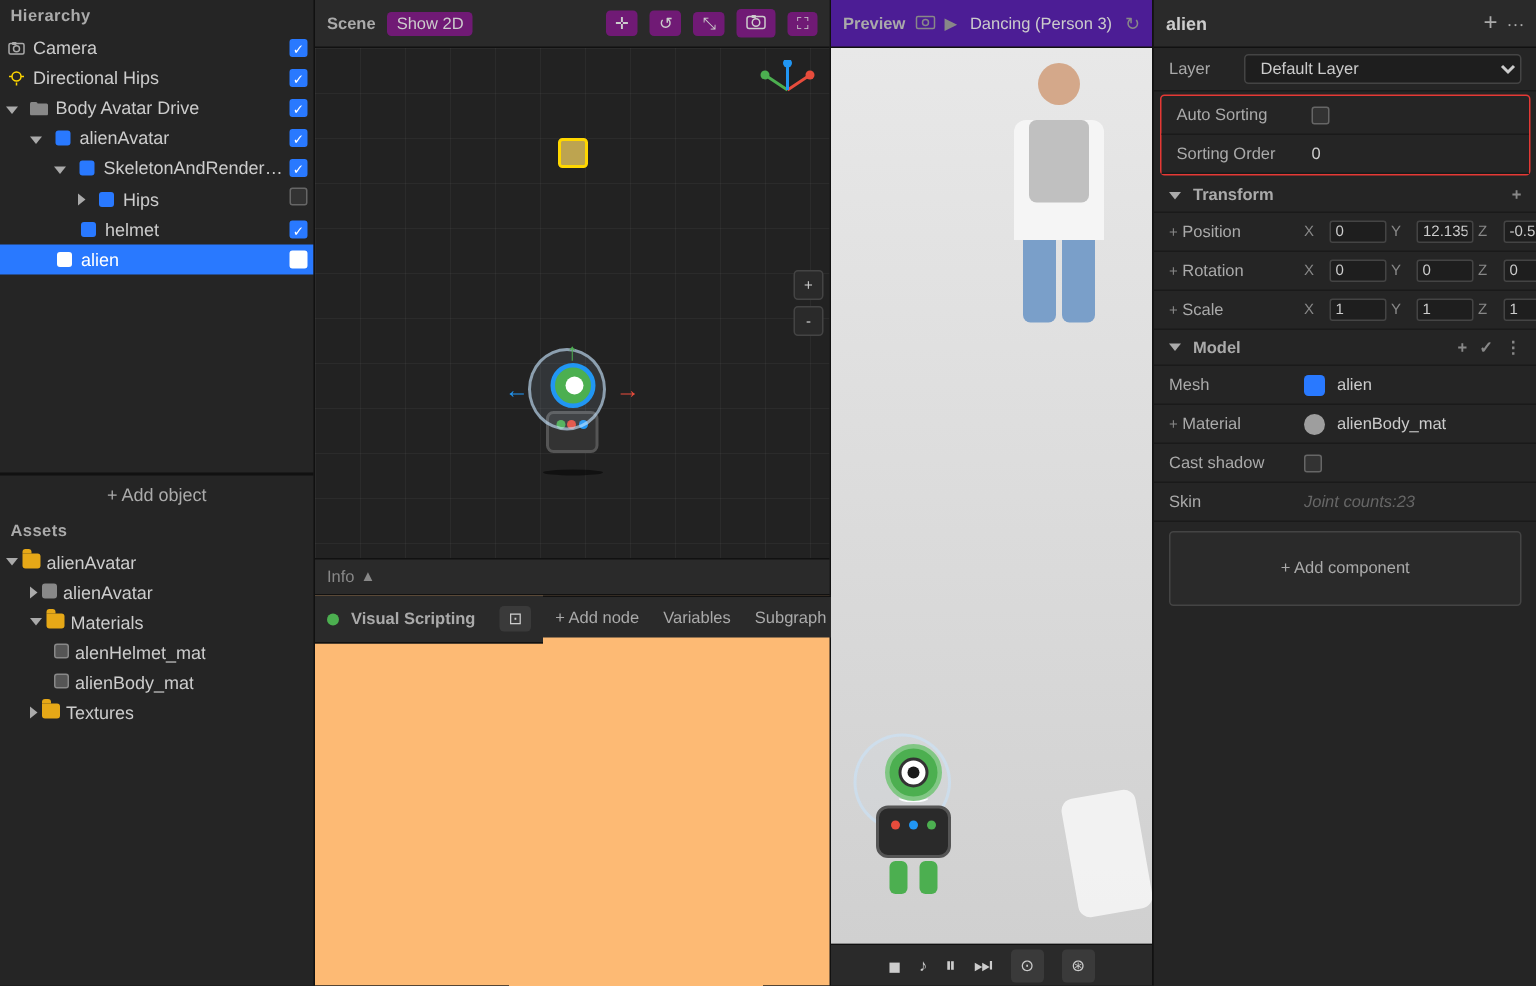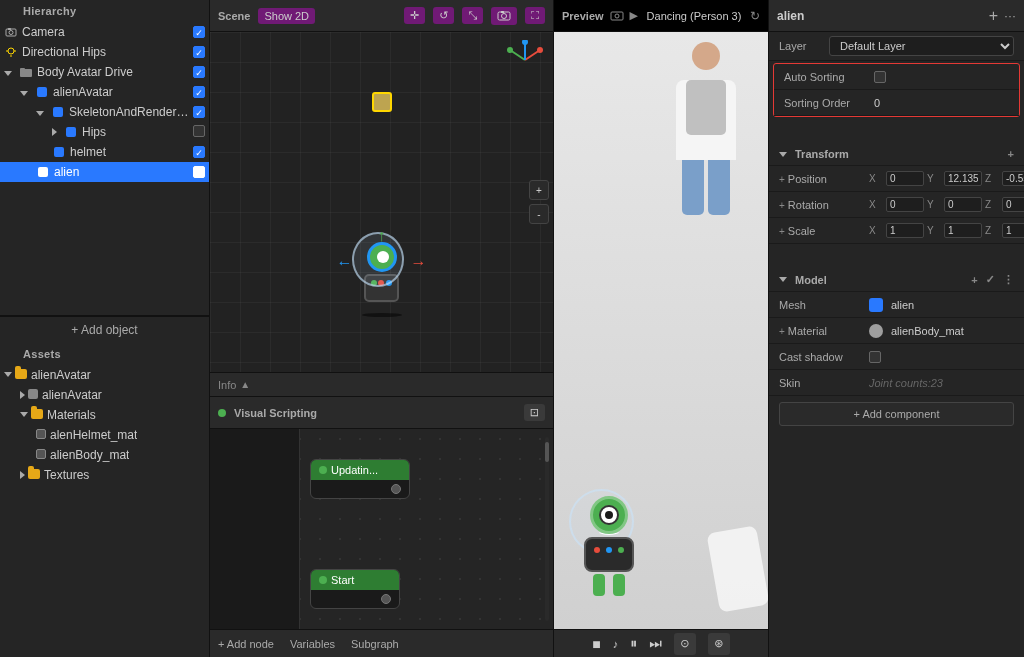--- a/index.html
+++ b/index.html
@@ -4,21 +4,21 @@
   <style>
     * { box-sizing: border-box; margin: 0; padding: 0; }
     body { background: #1e1e1e; color: #ccc; font-family: -apple-system, BlinkMacSystemFont, 'Segoe UI', sans-serif; font-size: 12px; overflow: hidden; width: 1024px; height: 657px; display: flex; flex-direction: column; }
 
     
     .main { display: flex; flex: 1; overflow: hidden; }
 
     
     .left-panel { width: 210px; display: flex; flex-direction: column; background: #252525; border-right: 1px solid #111; flex-shrink: 0; }
 
-    .panel-section-header { padding: 5px 23px; font-size: 11px; color: #aaa; font-weight: 600; letter-spacing: 0.3px; }
+    .panel-section-header { padding: 5px 7px; font-size: 11px; color: #aaa; font-weight: 600; letter-spacing: 0.3px; }
 
     
     .hierarchy { flex: 1; overflow-y: auto; border-bottom: 1px solid #111; }
     .hierarchy-item { display: flex; align-items: center; padding: 3px 4px; cursor: pointer; position: relative; }
     .hierarchy-item.selected { background: #2979ff; color: #fff; }
     .hierarchy-item .indent { display: inline-block; }
     .hierarchy-item .icon { width: 14px; height: 14px; margin-right: 4px; flex-shrink: 0; display: flex; align-items: center; justify-content: center; }
     .hierarchy-item .label { flex: 1; white-space: nowrap; overflow: hidden; text-overflow: ellipsis; }
     .hierarchy-item .eye { margin-left: auto; font-size: 10px; color: #888; }
     .hierarchy-item.selected .eye { color: #fff; }
@@ -42,72 +42,72 @@
     .scene-panel { flex: 1; background: #1a1a1a; display: flex; flex-direction: column; border-bottom: 1px solid #111; }
     .scene-header { height: 32px; background: #2a2a2a; display: flex; align-items: center; padding: 0 8px; gap: 8px; border-bottom: 1px solid #111; flex-shrink: 0; }
     .scene-title { color: #aaa; font-size: 11px; font-weight: 600; }
     .scene-toolbar-btn { background: #701a75; border: none; color: #ccc; border-radius: 3px; padding: 2px 6px; cursor: pointer; font-size: 11px; }
     .scene-viewport { flex: 1; position: relative; overflow: hidden; background: #222; }
     .grid-bg { position: absolute; inset: 0; background-image: linear-gradient(rgba(255,255,255,0.04) 1px, transparent 1px), linear-gradient(90deg, rgba(255,255,255,0.04) 1px, transparent 1px); background-size: 30px 30px; }
     .scene-footer { height: 24px; background: #2a2a2a; display: flex; align-items: center; padding: 0 8px; border-top: 1px solid #111; }
     .scene-footer-label { color: #888; font-size: 11px; }
 
     
-    .vs-panel { height: 260px; background: #fdba74; display: flex; flex-direction: column; flex-shrink: 0; }
+    .vs-panel { height: 260px; background: #fdba74; display: flex; flex-direction: row; flex-shrink: 0; }
     .vs-header { height: 32px; background: #2a2a2a; display: flex; align-items: center; padding: 0 8px; gap: 8px; border-bottom: 1px solid #111; flex-shrink: 0; }
     .vs-title { color: #aaa; font-size: 11px; font-weight: 600; }
     .vs-viewport { flex: 1; background: #252525; position: relative; overflow: hidden; background-image: radial-gradient(circle, #333 1px, transparent 1px); background-size: 20px 20px; }
     .vs-footer { height: 28px; background: #2a2a2a; display: flex; align-items: center; padding: 0 8px; gap: 16px; border-top: 1px solid #111; flex-shrink: 0; }
     .vs-footer-btn { color: #aaa; font-size: 11px; cursor: pointer; }
 
     
     .vs-node { position: absolute; background: #1a1a1a; border-radius: 6px; border: 1px solid #444; min-width: 90px; }
     .vs-node-header { padding: 4px 8px; border-radius: 5px 5px 0 0; font-size: 11px; color: #fff; display: flex; align-items: center; gap: 4px; }
     .vs-node-body { padding: 4px 8px; }
     .vs-node-dot { width: 8px; height: 8px; border-radius: 50%; background: #4CAF50; flex-shrink: 0; }
 
     
     .preview-panel { width: 215px; background: #1a1a1a; display: flex; flex-direction: column; border-right: 1px solid #111; flex-shrink: 0; }
-    .preview-header { height: 32px; background: #000000; display: flex; align-items: center; padding: 0 8px; gap: 6px; border-bottom: 1px solid #111; flex-shrink: 0; }
+    .preview-header { height: 32px; background: #4c1d95; display: flex; align-items: center; padding: 0 8px; gap: 6px; border-bottom: 1px solid #111; flex-shrink: 0; }
     .preview-title { color: #aaa; font-size: 11px; font-weight: 600; }
     .preview-anim { color: #ccc; font-size: 11px; flex: 1; text-align: center; }
     .preview-viewport { flex: 1; background: #ccc; position: relative; overflow: hidden; display: flex; align-items: center; justify-content: center; }
     .preview-bg { width: 100%; height: 100%; background: linear-gradient(180deg, #e8e8e8 0%, #d0d0d0 100%); position: relative; }
     .preview-footer { height: 28px; background: #2a2a2a; display: flex; align-items: center; justify-content: center; gap: 12px; border-top: 1px solid #111; flex-shrink: 0; padding: 0 4px; }
     .preview-btn { color: #ccc; font-size: 14px; cursor: pointer; background: none; border: none; }
     .preview-icon-btn { width: 22px; height: 22px; background: #3a3a3a; border-radius: 3px; display: flex; align-items: center; justify-content: center; cursor: pointer; font-size: 11px; color: #ccc; border: none; }
 
     
     .props-panel { width: 255px; background: #252525; display: flex; flex-direction: column; flex-shrink: 0; overflow-y: auto; }
     .props-header { height: 32px; background: #2a2a2a; display: flex; align-items: center; padding: 0 8px; gap: 6px; border-bottom: 1px solid #111; flex-shrink: 0; }
     .props-title { color: #ccc; font-size: 12px; font-weight: 600; flex: 1; }
     .props-add-btn { color: #aaa; font-size: 16px; cursor: pointer; background: none; border: none; }
 
     .props-row { display: flex; align-items: center; padding: 4px 10px; border-bottom: 1px solid #1a1a1a; min-height: 26px; }
     .props-label { color: #aaa; font-size: 11px; width: 90px; flex-shrink: 0; }
     .props-value { color: #ccc; font-size: 11px; flex: 1; }
 
-    .props-section { padding: 5px 10px; color: #aaa; font-size: 11px; font-weight: 600; display: flex; align-items: center; gap: 4px; border-bottom: 1px solid #1a1a1a; cursor: pointer; margin-top: 24px; }
+    .props-section { padding: 5px 10px; color: #aaa; font-size: 11px; font-weight: 600; display: flex; align-items: center; gap: 4px; border-bottom: 1px solid #1a1a1a; cursor: pointer; }
     .props-section-plus { margin-left: auto; color: #888; cursor: pointer; }
     .props-section-check { margin-left: 4px; color: #888; }
 
     .layer-row { display: flex; align-items: center; padding: 4px 10px; border-bottom: 1px solid #1a1a1a; }
     .layer-label { color: #aaa; font-size: 11px; width: 50px; }
     .layer-select { background: #1e1e1e; border: 1px solid #444; color: #ccc; font-size: 11px; padding: 2px 6px; border-radius: 3px; flex: 1; cursor: pointer; }
 
     
     .sorting-section { border: 1.5px solid #e53935; border-radius: 3px; margin: 2px 4px; }
 
     .xyz-group { display: flex; align-items: center; gap: 3px; }
     .xyz-label { color: #888; font-size: 10px; width: 14px; }
     .xyz-input { background: #1e1e1e; border: 1px solid #444; color: #ccc; font-size: 10px; padding: 1px 3px; border-radius: 2px; width: 38px; }
 
     .color-dot { width: 14px; height: 14px; border-radius: 3px; flex-shrink: 0; margin-right: 4px; }
 
-    .add-component-btn { margin: 6px 10px; padding: 5px; background: #2a2a2a; border: 1px solid #444; border-radius: 3px; color: #aaa; font-size: 11px; text-align: center; cursor: pointer; }
+    .add-component-btn { margin: 6px 10px; padding: 18px; background: #2a2a2a; border: 1px solid #444; border-radius: 3px; color: #aaa; font-size: 11px; text-align: center; cursor: pointer; }
 
     
     .arrow-down { display: inline-block; width: 0; height: 0; border-left: 4px solid transparent; border-right: 4px solid transparent; border-top: 5px solid #aaa; margin-right: 4px; }
     .arrow-right { display: inline-block; width: 0; height: 0; border-top: 4px solid transparent; border-bottom: 4px solid transparent; border-left: 5px solid #aaa; margin-right: 4px; }
 
     
     .scene-object { position: absolute; text-align: center; }
 
     
     .gizmo { position: absolute; top: 8px; right: 8px; width: 40px; height: 40px; }

